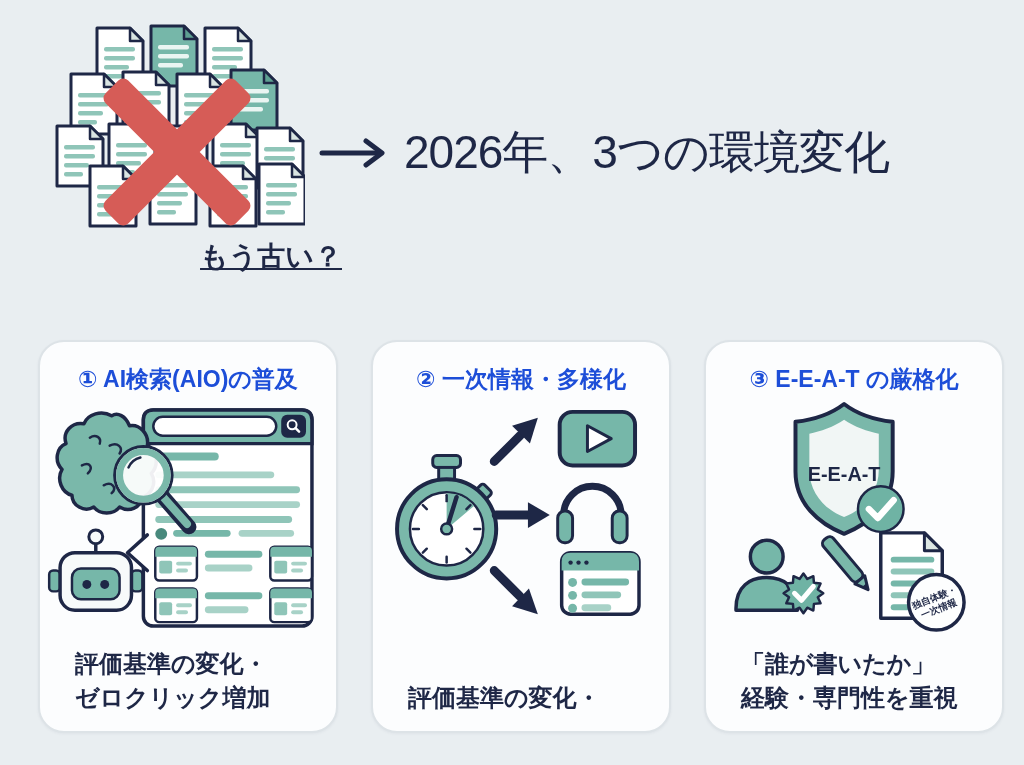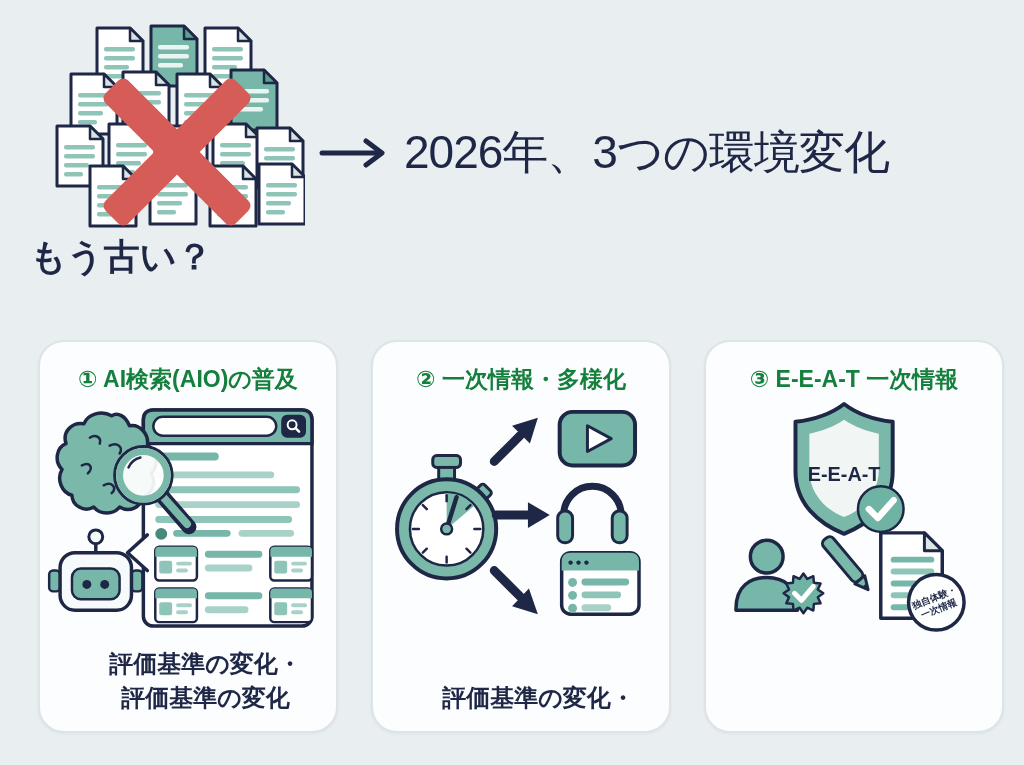--- a/index.html
+++ b/index.html
@@ -5,40 +5,40 @@
   html,body{margin:0;padding:0;}
   body{
     width:1024px;height:765px;position:relative;overflow:hidden;
     background:#e9eef1;
     font-family:"Liberation Sans","DejaVu Sans",sans-serif;
     color:#1e2746;
   }
   .abs{position:absolute;}
   
   #doc-stack{left:55px;top:24px;}
-  #stack-caption{left:30px;top:238px;width:312px;text-align:left;
-    font-size:36px;font-weight:bold;line-height:37px;color:#1e2746;}
+  #stack-caption{left:30px;top:238px;width:312px;text-align:right;
+    font-size:28px;font-weight:bold;line-height:37px;color:#1e2746;text-decoration:underline;}
   #top-arrow{left:318px;top:136px;}
   #main-title{left:404px;top:122px;width:600px;
     font-size:46px;font-weight:normal;color:#1e2746;letter-spacing:-1px;white-space:nowrap;}
   
   #cards{left:38px;top:340px;display:flex;gap:33px;}
   .card{
     width:300px;height:393px;background:#fcfdfe;border:2px solid #dde3e7;
     border-radius:26px;position:relative;box-shadow:0 1px 3px rgba(30,40,70,.05);
     box-sizing:border-box;
   }
   .card-heading{
-    margin-top:22px;text-align:center;font-size:23px;font-weight:bold;color:#15803d;white-space:nowrap;
+    margin-top:22px;text-align:center;font-size:23px;font-weight:bold;color:#1d4ed8;white-space:nowrap;
   }
   .card-illustration{
     position:absolute;top:56px;left:50%;transform:translateX(-50%);
   }
   .card-caption{
-    position:absolute;bottom:16px;left:0;right:0;text-align:center;
+    position:absolute;bottom:16px;left:0;right:0;text-align:left;
     font-size:24px;font-weight:bold;line-height:34px;color:#1e2746;margin-left:35px;
   }
 </style>
 </head>
 <body>
 
 <svg id="doc-stack" class="abs" width="250" height="215" viewBox="0 0 250 215">
   <defs>
     <g id="docw">
       <path d="M0,0 h33 l13,13 v47 h-46 Z" fill="#ffffff" stroke="#1e2746" stroke-width="3" stroke-linejoin="round"></path>
@@ -182,21 +182,21 @@
         <rect x="5" y="174" width="11" height="21" rx="4" fill="#76b7a9" stroke="#1e2746" stroke-width="2.5"></rect>
         <rect x="88" y="174" width="11" height="21" rx="4" fill="#76b7a9" stroke="#1e2746" stroke-width="2.5"></rect>
         <rect x="16" y="156" width="72" height="58" rx="15" fill="#f7fafa" stroke="#1e2746" stroke-width="3.5"></rect>
         <rect x="28" y="172" width="48" height="31" rx="9" fill="#76b7a9" stroke="#1e2746" stroke-width="2.5"></rect>
         <circle cx="43" cy="188" r="4.5" fill="#1e2746"></circle>
         <circle cx="61" cy="188" r="4.5" fill="#1e2746"></circle>
       </g>
     </svg>
     <div class="card-caption">
       <div>評価基準の変化・</div>
-      <div>評価基準の変化</div>
+      <div>ゼロクリック増加</div>
     </div>
   </div>
 
   <div class="card">
     <div class="card-heading">② 一次情報・多様化</div>
     <svg class="card-illustration" width="288" height="238" viewBox="0 0 290 240">
 
       <g>
         <rect x="56" y="58" width="28" height="12" rx="4" fill="#7ab8aa" stroke="#1e2746" stroke-width="3"></rect>
         <rect x="62" y="70" width="16" height="13" fill="#7ab8aa" stroke="#1e2746" stroke-width="3"></rect>
@@ -257,21 +257,21 @@
         <circle cx="197" cy="212" r="4.5" fill="#76b7a9"></circle>
         <rect x="206" y="208" width="30" height="7" rx="3.5" fill="#a8d2c7"></rect>
       </g>
     </svg>
     <div class="card-caption">
       <div>評価基準の変化・</div>
     </div>
   </div>
 
   <div class="card">
-    <div class="card-heading">③ E-E-A-T 一次情報</div>
+    <div class="card-heading">③ E-E-A-T の厳格化</div>
     <svg class="card-illustration" width="288" height="238" viewBox="0 0 290 240">
 
       <g>
         <path d="M135,6 C122,16 103,22 86,24 L86,74 C86,107 110,127 135,137 C160,127 184,107 184,74 L184,24 C167,22 148,16 135,6 Z" fill="#7ab8aa" stroke="#1e2746" stroke-width="4" stroke-linejoin="round"></path>
         <path d="M135,22 C125,29 111,34 100,36 L100,72 C100,97 117,113 135,120 C153,113 170,97 170,72 L170,36 C159,34 145,29 135,22 Z" fill="#f1f6f5"></path>
         <text x="135" y="84" text-anchor="middle" font-size="20" font-weight="bold" fill="#1e2746">E-E-A-T</text>
         <g>
           <circle cx="172" cy="112" r="23" fill="#6fb3a4" stroke="#1e2746" stroke-width="2.5"></circle>
           <path d="M160,112 L169,121 L185,103" fill="none" stroke="#ffffff" stroke-width="6.5" stroke-linecap="round" stroke-linejoin="round"></path>
         </g>
@@ -303,15 +303,19 @@
       </g>
 
       <g>
         <circle cx="228" cy="206" r="28" fill="#fdfefe" stroke="#1e2746" stroke-width="3.5"></circle>
         <g transform="translate(228,206) rotate(-22)" fill="#1e2746" font-weight="bold" font-size="9.5" text-anchor="middle">
           <text y="-2">独自体験・</text>
           <text y="10">一次情報</text>
         </g>
       </g>
     </svg>
+    <div class="card-caption">
+      <div>「誰が書いたか」</div>
+      <div>経験・専門性を重視</div>
+    </div>
   </div>
 
 </div>
 
 </body></html>

